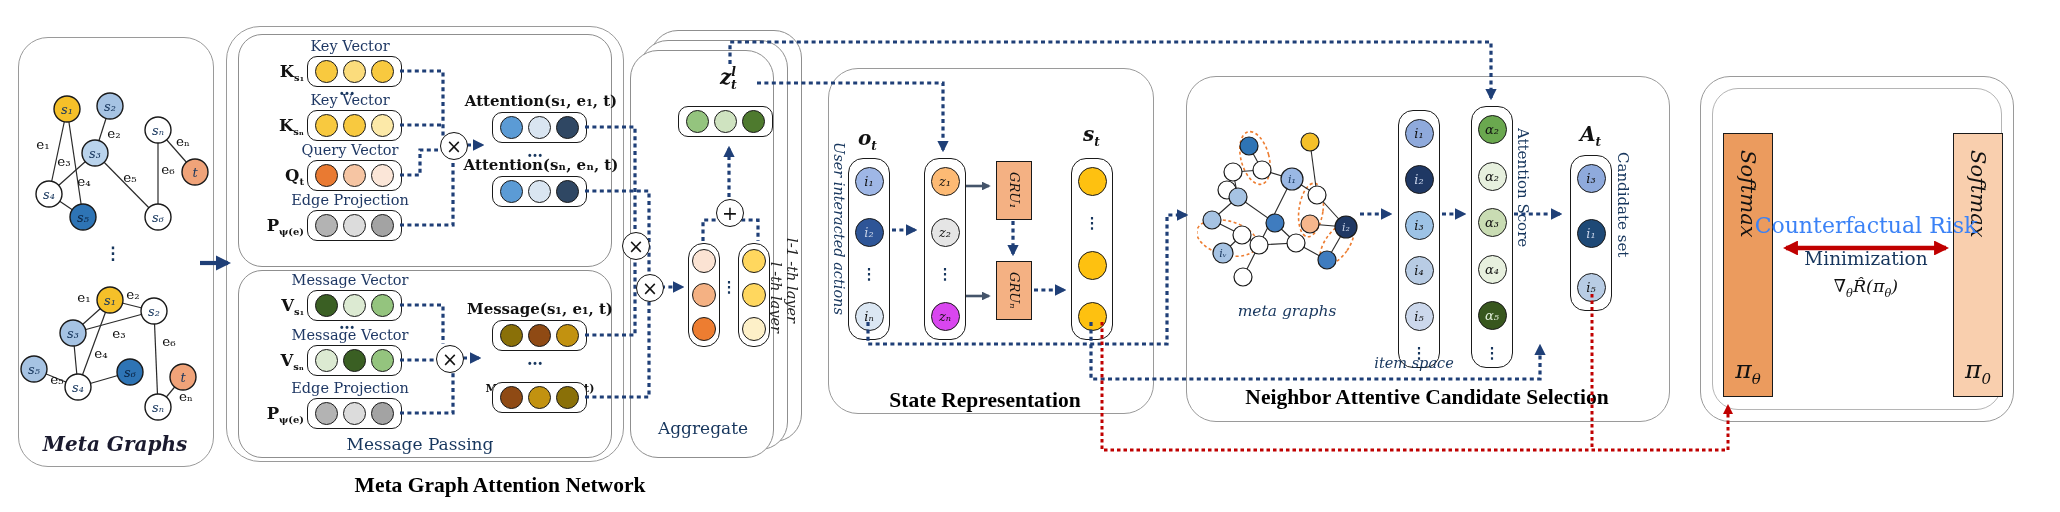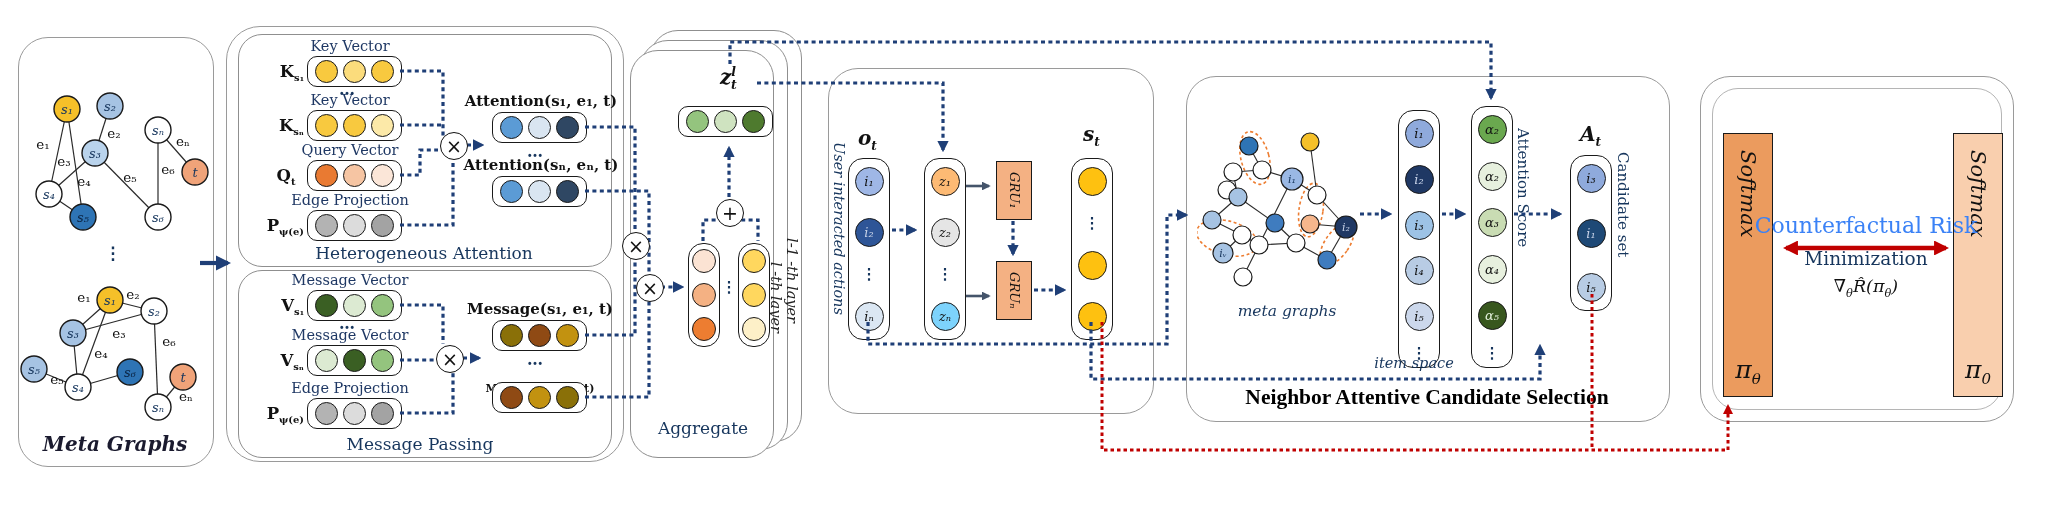--- a/index.html
+++ b/index.html
@@ -44,21 +44,21 @@
   .cy1{background:#f8c93f}.cy2{background:#fbdc7c}.cy3{background:#fce9a8}
   .co1{background:#e97a32}.co2{background:#f6c5a3}.co3{background:#fbe6d8}
   .cg1{background:#b3b3b3}.cg2{background:#dcdcdc}.cg3{background:#a3a3a3}
   .cb1{background:#5b9bd5}.cb2{background:#d9e5f1}.cb3{background:#2f4763}
   .cgr1{background:#3a5f23}.cgr2{background:#dcead2}.cgr3{background:#94c47e}
   .cm1{background:#8a7008}.cm2{background:#8f4a14}.cm3{background:#c29210}
   .cz1{background:#94c47e}.cz2{background:#cfe3c0}.cz3{background:#4e7a2e}
   .ca1{background:#fbe3d3}.ca2{background:#f4b183}.ca3{background:#ed7d31}
   .cyy{background:#ffd75e}.cyp{background:#fdf0c8}
   .ci1{background:#9fb7e6}.ci2{background:#2e5597;color:#c5d0e6}.cin{background:#dbe7f3}
-  .czg1{background:#fdba74}.czg2{background:#e5e5e5}.czg3{background:#7dd3fc}
+  .czg1{background:#fdba74}.czg2{background:#e5e5e5}.czg3{background:#d946ef}
   .cst{background:#fec110}
   .cn1{background:#8faadc}.cn2{background:#1f3864;color:#c5d0e6}.cn3{background:#9dc3e6}
   .cn4{background:#b8cce4}.cn5{background:#ccd8ec}
   .cal1{background:#6aa84f}.cal2{background:#e7f0de}.cal3{background:#c9dcb3}.cal4{background:#38571e;color:#e2efda}
   .cd1{background:#8faadc}.cd2{background:#1e4976;color:#c5d0e6}.cd3{background:#b8cce4}
   svg text{font-family:"DejaVu Serif",serif}
 </style>
 </head>
 <body>
 
@@ -162,34 +162,33 @@
   </div>
   <div class="t cx hd" style="left:348px;top:80px">…</div>
   <div class="t cx tag" style="left:350px;top:92px">Key Vector</div>
   <div class="t math" style="left:264px;top:116px;width:40px;text-align:right"><span>K</span><sub>sₙ</sub></div>
   <div class="vec" style="left:307px;top:110px">
     <span class="dot cy1"></span>
     <span class="dot cy1"></span>
     <span class="dot cy3"></span>
   </div>
   <div class="t cx tag" style="left:350px;top:142px">Query Vector</div>
-  <div class="t math" style="left:268px;top:166px;width:36px;text-align:center"><span>Q</span><sub>t</sub></div>
+  <div class="t math" style="left:268px;top:166px;width:36px;text-align:right"><span>Q</span><sub>t</sub></div>
   <div class="vec" style="left:307px;top:160px">
     <span class="dot co1"></span>
     <span class="dot co2"></span>
     <span class="dot co3"></span>
   </div>
   <div class="t cx tag" style="left:350px;top:192px">Edge Projection</div>
   <div class="t math" style="left:256px;top:216px;width:48px;text-align:right"><span>P</span><sub>ψ(e)</sub></div>
   <div class="vec" style="left:307px;top:210px">
     <span class="dot cg1"></span>
     <span class="dot cg2"></span>
     <span class="dot cg3"></span>
   </div>
-  <div class="t cx cap" style="left:424px;top:243px">Heterogeneous Attention</div>
 
   <div class="t cx math" style="left:541px;top:92px;font-size:15px">Attention(s₁, e₁, t)</div>
   <div class="vec" style="left:492px;top:112px">
     <span class="dot cb1"></span>
     <span class="dot cb2"></span>
     <span class="dot cb3"></span>
   </div>
   <div class="t cx hd" style="left:536px;top:142px">…</div>
   <div class="t cx math" style="left:541px;top:156px;font-size:15px">Attention(sₙ, eₙ, t)</div>
   <div class="vec" style="left:492px;top:176px">
@@ -260,20 +259,21 @@
   </div>
   <div class="t cx vd" style="left:729px;top:282px">⋮</div>
   <div class="t cx cap" style="left:703px;top:418px">Aggregate</div>
 
   <div class="op" style="left:440px;top:132px">×</div>
   <div class="op" style="left:436px;top:345px">×</div>
   <div class="op" style="left:622px;top:232px">×</div>
   <div class="op" style="left:636px;top:274px">×</div>
   <div class="op" style="left:716px;top:199px">+</div>
 
+  <div class="t cx capb" style="left:500px;top:473px">Meta Graph Attention Network</div>
 
   <div class="panel" style="left:828px;top:68px;width:324px;height:344px"></div>
   <div class="vt" style="left:831px;top:142px;font-style:italic">User interacted actions</div>
   <div class="t math mit big" style="left:858px;top:126px"><span>o</span><sub>t</sub></div>
   <div class="col" style="left:848px;top:158px;width:40px;height:164px">
     <span class="lc ci1">i₁</span>
     <span class="lc ci2">i₂</span>
     <span class="vd">⋮</span>
     <span class="lc cin">iₙ</span>
   </div>
@@ -289,20 +289,21 @@
   <div class="gru" style="left:996px;top:261px">
       <span>GRUₙ</span>
     </div>
   <div class="t math mit big" style="left:1083px;top:122px"><span>s</span><sub>t</sub></div>
   <div class="col" style="left:1071px;top:158px;width:40px;height:164px">
     <span class="lc cst"></span>
     <span class="vd">⋮</span>
     <span class="lc cst"></span>
     <span class="lc cst"></span>
   </div>
+  <div class="t cx capb" style="left:985px;top:388px">State Representation</div>
 
   <div class="panel" style="left:1186px;top:76px;width:482px;height:344px"></div>
   <svg class="gsvg" style="left:1197px;top:118px" width="175" height="200" viewBox="0 0 175 200">
     <g stroke="#ed7d31" stroke-width="1.6" stroke-dasharray="3 2.6" fill="none">
       <ellipse cx="58" cy="40" rx="14" ry="27" transform="rotate(-15 58 40)"></ellipse>
       <ellipse cx="30" cy="120" rx="31" ry="17" transform="rotate(15 30 120)"></ellipse>
       <ellipse cx="114" cy="92" rx="12" ry="27" transform="rotate(8 114 92)"></ellipse>
       <ellipse cx="140" cy="126" rx="12" ry="24" transform="rotate(35 140 126)"></ellipse>
     </g>
     <g stroke="#2a2a2a" stroke-width="1.1">

